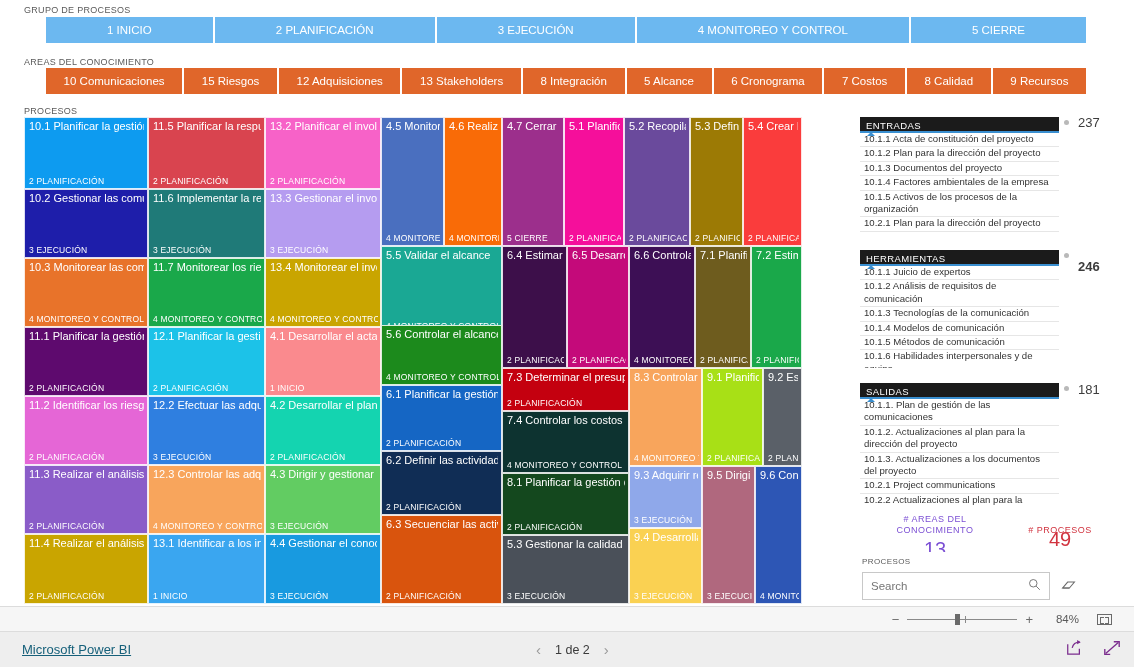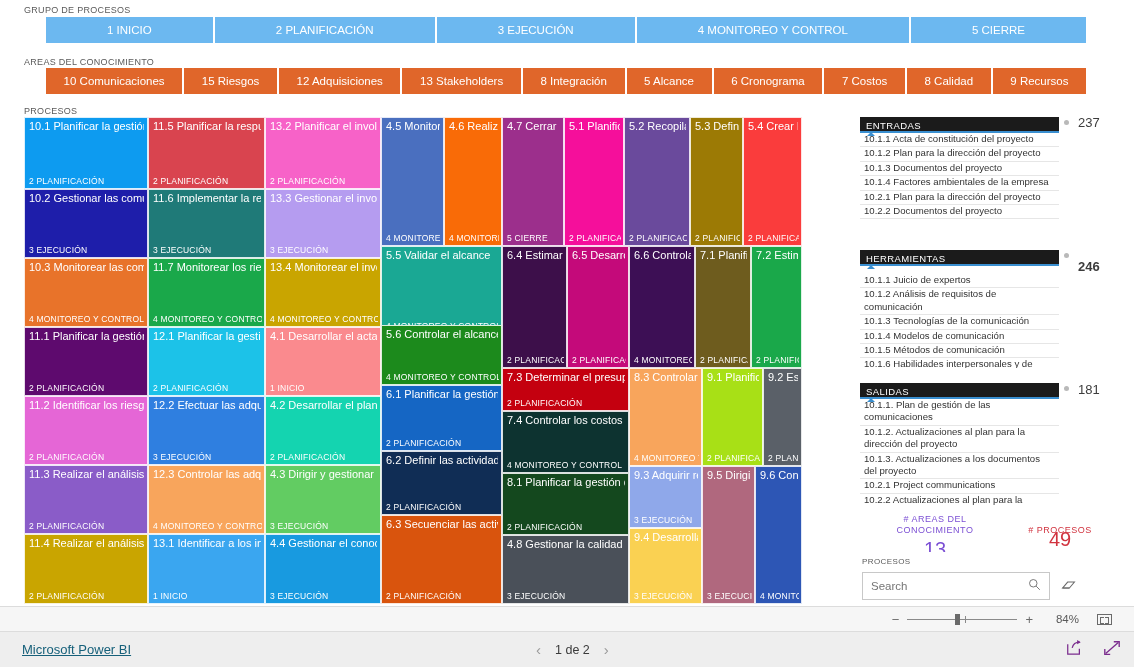--- a/index.html
+++ b/index.html
@@ -398,21 +398,21 @@
       </div>
       <div class="tm-cell" style="left: 478px; top: 294px; width: 127px; height: 62px; background: rgb(13, 51, 48);">
         <div class="tm-title">7.4 Controlar los costos</div>
         <div class="tm-sub">4 MONITOREO Y CONTROL</div>
       </div>
       <div class="tm-cell" style="left: 478px; top: 356px; width: 127px; height: 62px; background: rgb(20, 72, 30);">
         <div class="tm-title">8.1 Planificar la gestión de la...</div>
         <div class="tm-sub">2 PLANIFICACIÓN</div>
       </div>
       <div class="tm-cell" style="left: 478px; top: 418px; width: 127px; height: 69px; background: rgb(74, 80, 89);">
-        <div class="tm-title">4.8 Gestionar la calidad</div>
+        <div class="tm-title">5.3 Gestionar la calidad</div>
         <div class="tm-sub">3 EJECUCIÓN</div>
       </div>
       <div class="tm-cell" style="left: 605px; top: 251px; width: 73px; height: 98px; background: rgb(248, 165, 92);">
         <div class="tm-title">8.3 Controlar l...</div>
         <div class="tm-sub">4 MONITOREO Y ...</div>
       </div>
       <div class="tm-cell" style="left: 678px; top: 251px; width: 61px; height: 98px; background: rgb(168, 224, 22);">
         <div class="tm-title">9.1 Planificar la...</div>
         <div class="tm-sub">2 PLANIFICACIÓN</div>
       </div>
@@ -441,33 +441,34 @@
   <div class="list-card" id="card-entradas" style="left:860px; top:117px; width:199px; height:118px;">
     <div class="list-header">
       <span>ENTRADAS</span>
       <span class="sort-caret"></span>
     </div>
     <div class="list-body" id="body-entradas" style="height:100px;">
         <div class="list-row">10.1.1 Acta de constitución del proyecto</div>
         <div class="list-row">10.1.2 Plan para la dirección del proyecto</div>
         <div class="list-row">10.1.3 Documentos del proyecto</div>
         <div class="list-row">10.1.4 Factores ambientales de la empresa</div>
+        <div class="list-row">10.1.5 Activos de los procesos de la organización</div>
         <div class="list-row">10.2.1 Plan para la dirección del proyecto</div>
         <div class="list-row">10.2.2 Documentos del proyecto</div>
       </div>
   </div>
   <div class="count-dot" style="left:1064px; top:120px;"></div>
   <div class="count-val" style="left:1078px; top:115px;">237</div>
 
   <div class="list-card" id="card-herramientas" style="left:860px; top:250px; width:199px; height:120px;">
     <div class="list-header">
       <span>HERRAMIENTAS</span>
       <span class="sort-caret"></span>
     </div>
-    <div class="list-body" id="body-herramientas" style="height:102px; padding-top:8px;">
+    <div class="list-body" id="body-herramientas" style="height:102px; ">
         <div class="list-row">10.1.1 Juicio de expertos</div>
         <div class="list-row">10.1.2 Análisis de requisitos de comunicación</div>
         <div class="list-row">10.1.3 Tecnologías de la comunicación</div>
         <div class="list-row">10.1.4 Modelos de comunicación</div>
         <div class="list-row">10.1.5 Métodos de comunicación</div>
         <div class="list-row">10.1.6 Habilidades interpersonales y de equipo</div>
       </div>
   </div>
   <div class="count-dot" style="left:1064px; top:253px;"></div>
   <div class="count-val" style="left:1078px; top:259px;font-weight:bold;">246</div>

